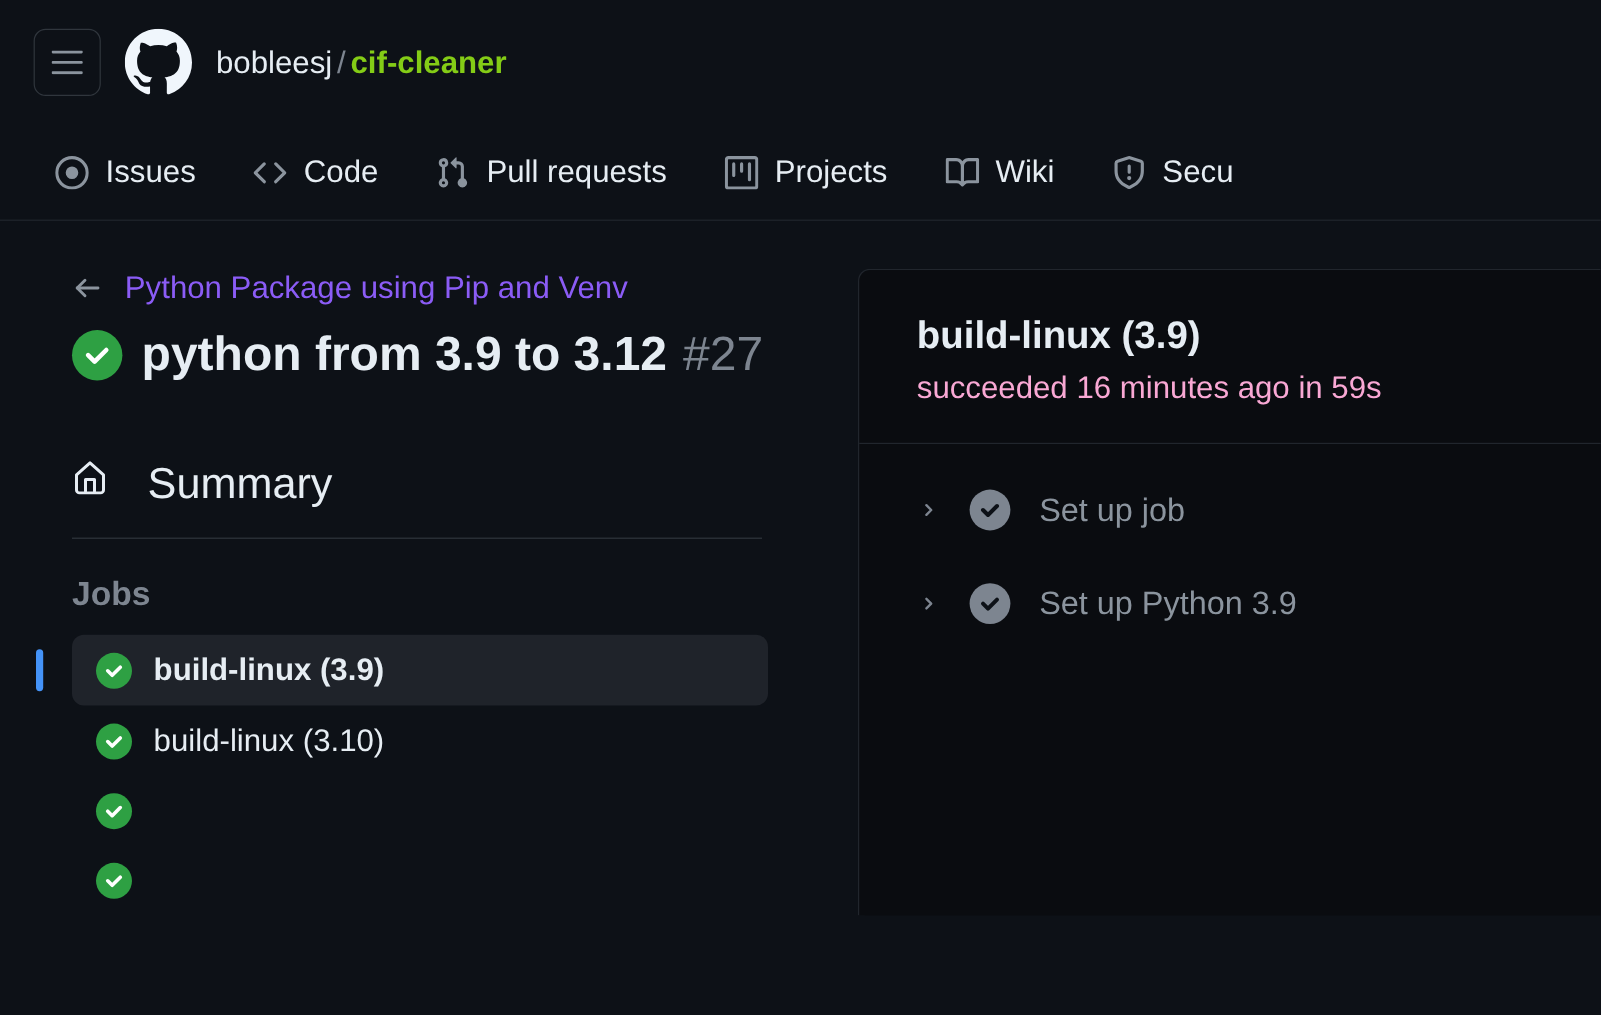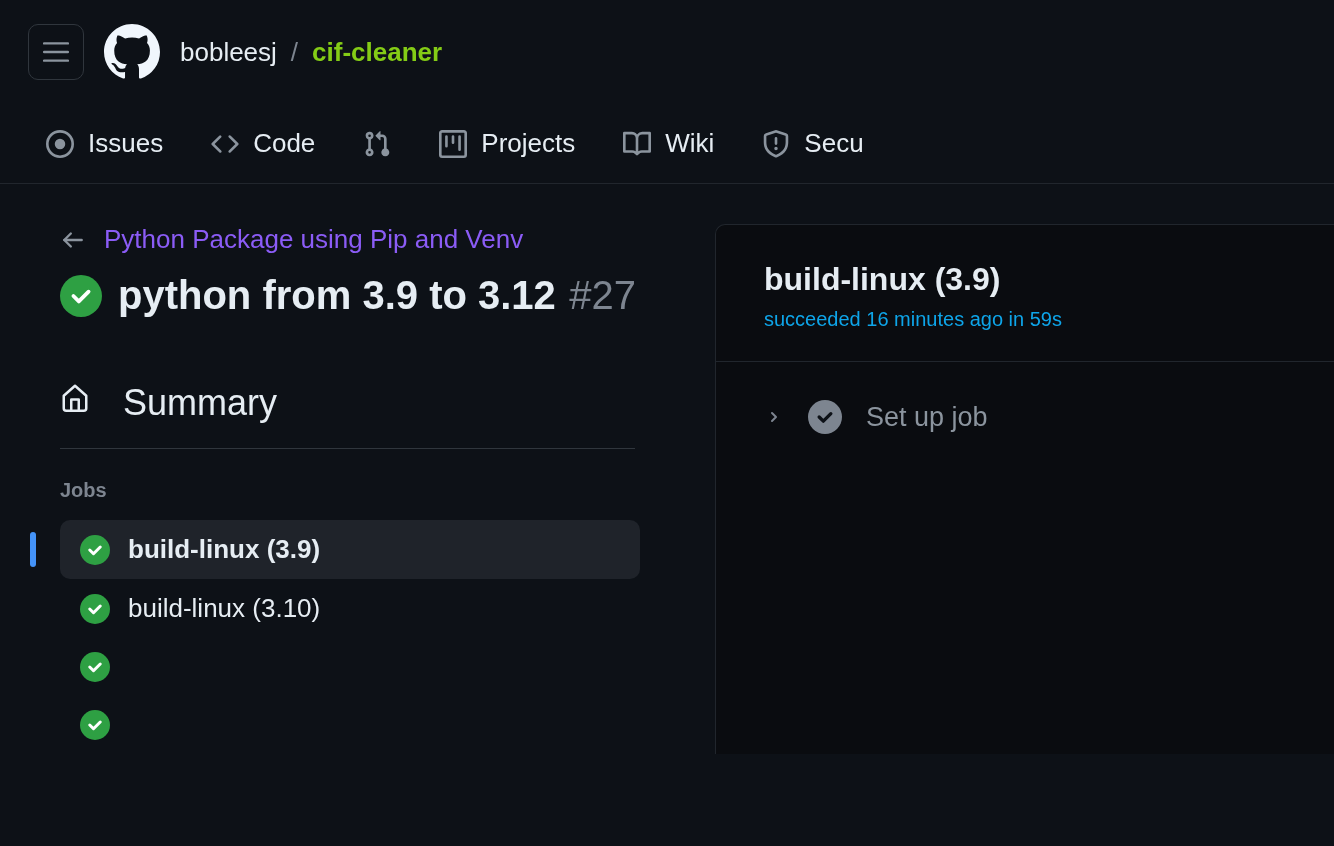--- a/index.html
+++ b/index.html
@@ -34,21 +34,21 @@
     width: 56px;
     height: 56px;
     display: flex;
     align-items: center;
     justify-content: center;
   }
   .gh-logo svg { fill: #f0f6fc; }
   .breadcrumb {
     display: flex;
     align-items: center;
-    gap: 14px;
+    gap: 4px;
     font-size: 26px;
   }
   .breadcrumb .owner { color: #e6edf3; font-weight: 400; }
   .breadcrumb .sep { color: #7d8590; }
   .breadcrumb .repo { color: #84cc16; font-weight: 600; }
 
   
   .repo-nav {
     display: flex;
     align-items: center;
@@ -141,21 +141,21 @@
     cursor: pointer;
   }
   .summary-row svg { stroke: #e6edf3; fill: none; }
   .sidebar-divider {
     border-top: 1px solid #30363d;
     margin: 0 0 30px 0;
     width: 575px;
   }
   .jobs-label {
     color: #7d8590;
-    font-size: 20px;
+    font-size: 28px;
     font-weight: 600;
     margin-bottom: 18px;
   }
   .job-item {
     display: flex;
     align-items: center;
     gap: 18px;
     padding: 14px 20px;
     font-size: 26px;
     color: #e6edf3;
@@ -192,22 +192,22 @@
     padding: 36px 48px 30px 48px;
     border-bottom: 1px solid #21262d;
   }
   .panel-title {
     font-size: 32px;
     font-weight: 700;
     color: #e6edf3;
     margin-bottom: 10px;
   }
   .panel-subtitle {
-    font-size: 20px;
-    color: #0ea5e9;
+    font-size: 26px;
+    color: #f9a8d4;
   }
   .steps {
     padding: 16px 0;
   }
   .step-row {
     display: flex;
     align-items: center;
     gap: 24px;
     padding: 22px 48px;
     cursor: pointer;
@@ -263,20 +263,21 @@
   <div class="nav-tab">
     <svg width="28" height="28" viewBox="0 0 16 16">
         <path d="M4.72 3.22a.75.75 0 011.06 1.06L2.06 8l3.72 3.72a.75.75 0 11-1.06 1.06L.47 8.53a.75.75 0 010-1.06l4.25-4.25zm6.56 0a.75.75 0 10-1.06 1.06L13.94 8l-3.72 3.72a.75.75 0 101.06 1.06l4.25-4.25a.75.75 0 000-1.06l-4.25-4.25z"></path>
       </svg>
     <span>Code</span>
   </div>
   <div class="nav-tab">
     <svg width="28" height="28" viewBox="0 0 16 16">
         <path d="M1.5 3.25a2.25 2.25 0 113 2.122v5.256a2.251 2.251 0 11-1.5 0V5.372A2.25 2.25 0 011.5 3.25zm5.677-.177L9.573.677A.25.25 0 0110 .854V2.5h1A2.5 2.5 0 0113.5 5v5.628a2.251 2.251 0 11-1.5 0V5a1 1 0 00-1-1h-1v1.646a.25.25 0 01-.427.177L7.177 3.427a.25.25 0 010-.354zM3.75 2.5a.75.75 0 100 1.5.75.75 0 000-1.5zm0 9.5a.75.75 0 100 1.5.75.75 0 000-1.5zm8.25.75a.75.75 0 111.5 0 .75.75 0 01-1.5 0z"></path>
       </svg>
+    <span>Pull requests</span>
   </div>
   <div class="nav-tab">
     <svg width="28" height="28" viewBox="0 0 16 16">
         <path d="M0 1.75C0 .784.784 0 1.75 0h12.5C15.216 0 16 .784 16 1.75v12.5A1.75 1.75 0 0114.25 16H1.75A1.75 1.75 0 010 14.25zM1.75 1.5a.25.25 0 00-.25.25v12.5c0 .138.112.25.25.25h12.5a.25.25 0 00.25-.25V1.75a.25.25 0 00-.25-.25zM11.75 3a.75.75 0 01.75.75v7.5a.75.75 0 01-1.5 0v-7.5a.75.75 0 01.75-.75zm-8.25.75a.75.75 0 011.5 0v5.5a.75.75 0 01-1.5 0zM8 3a.75.75 0 01.75.75v3.5a.75.75 0 01-1.5 0v-3.5A.75.75 0 018 3z"></path>
       </svg>
     <span>Projects</span>
   </div>
   <div class="nav-tab">
     <svg width="28" height="28" viewBox="0 0 16 16">
         <path d="M0 1.75A.75.75 0 01.75 1h4.253c1.227 0 2.317.59 3 1.501A3.743 3.743 0 0111.006 1h4.245a.75.75 0 01.75.75v10.5a.75.75 0 01-.75.75h-4.507a2.25 2.25 0 00-1.591.659l-.622.621a.75.75 0 01-1.06 0l-.622-.621A2.25 2.25 0 005.258 13H.75a.75.75 0 01-.75-.75zm7.251 10.324l.004-5.073-.002-2.253A2.25 2.25 0 005.003 2.5H1.5v9h3.757a3.75 3.75 0 011.994.574zM8.755 4.75l-.004 7.322a3.752 3.752 0 011.992-.572H14.5v-9h-3.495a2.25 2.25 0 00-2.25 2.25z"></path>
@@ -371,15 +372,28 @@
         <polyline points="9 6 15 12 9 18"></polyline>
       </svg>
     </div>
     <div class="step-status">
       <svg width="20" height="20" viewBox="0 0 24 24" stroke-width="4" stroke-linecap="round" stroke-linejoin="round">
         <polyline points="5 12 10 17 19 8"></polyline>
       </svg>
     </div>
     <span class="step-name">Set up job</span>
         </div>
+        <div class="step-row">
+    <div class="chev">
+      <svg width="16" height="16" viewBox="0 0 24 24" stroke-width="3" stroke-linecap="round" stroke-linejoin="round">
+        <polyline points="9 6 15 12 9 18"></polyline>
+      </svg>
+    </div>
+    <div class="step-status">
+      <svg width="20" height="20" viewBox="0 0 24 24" stroke-width="4" stroke-linecap="round" stroke-linejoin="round">
+        <polyline points="5 12 10 17 19 8"></polyline>
+      </svg>
+    </div>
+    <span class="step-name">Set up Python 3.9</span>
+        </div>
       </div>
   </div>
 </div>
 
 </body></html>

